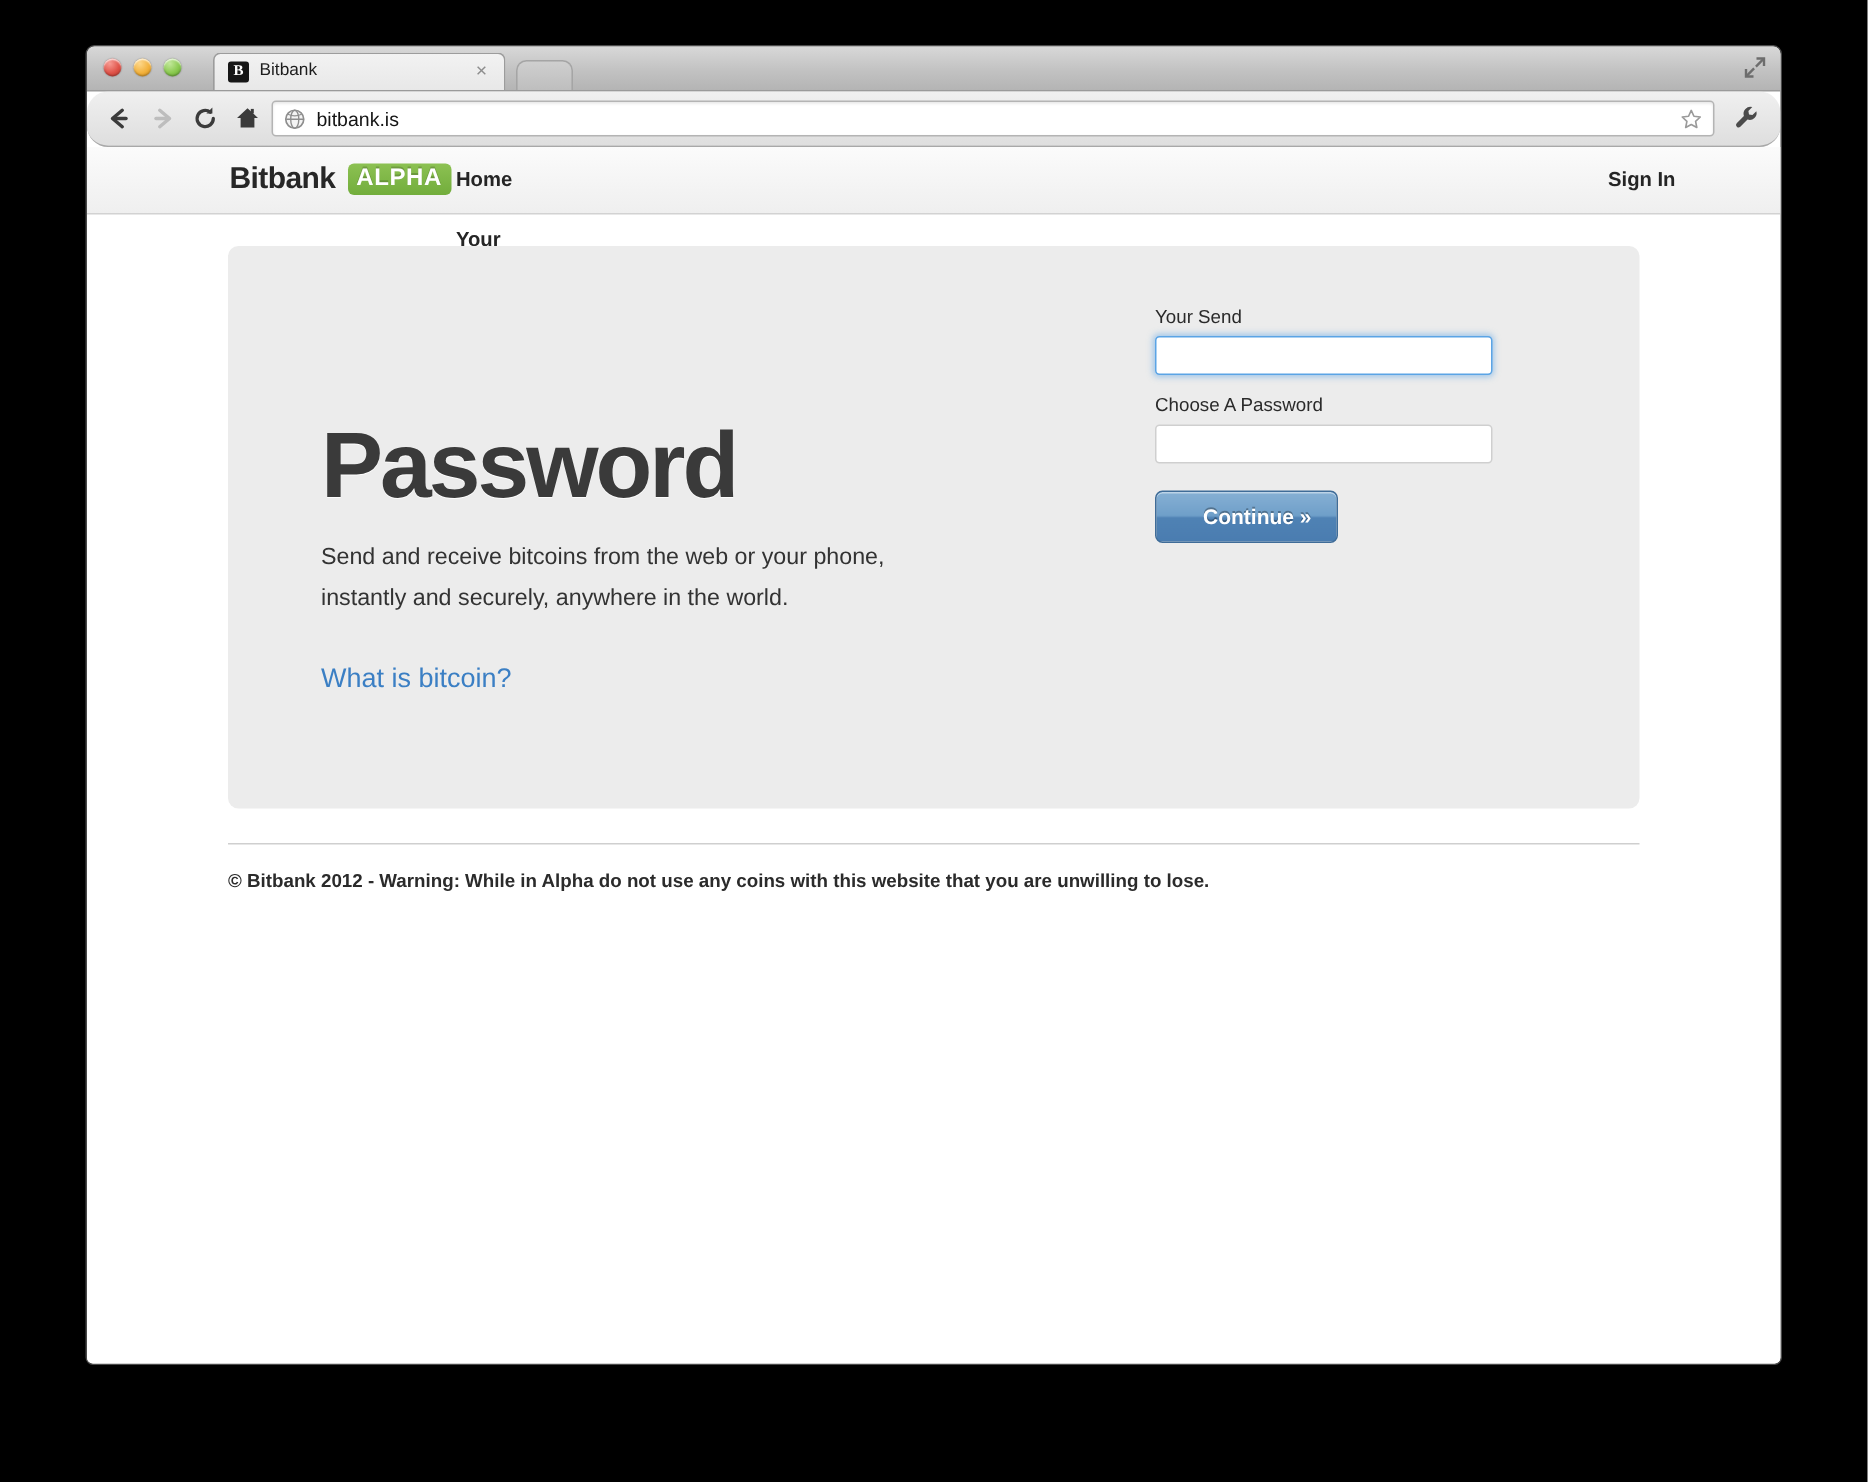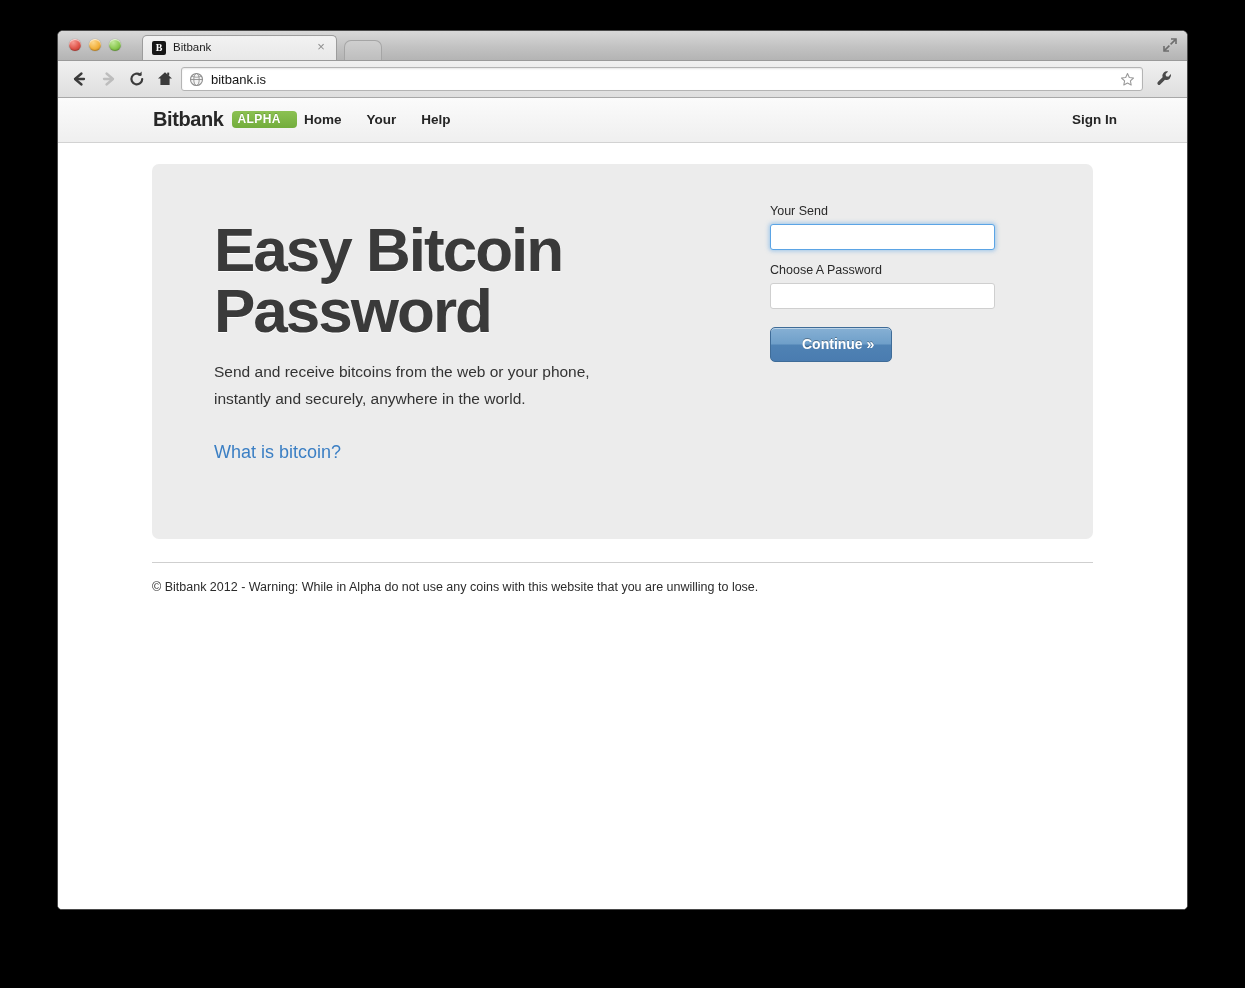--- a/index.html
+++ b/index.html
@@ -121,20 +121,21 @@
     width: 18px;
     height: 18px;
   }
 
   
   .toolbar {
     position: relative;
     height: 36px;
     background: linear-gradient(to bottom, #f0f0f0 0%, #dedede 100%);
     border-bottom: 1px solid #a8a8a8;
+    border-radius: 14px;
   }
   .nav-btn {
     position: absolute;
     top: 8px;
     width: 20px;
     height: 20px;
   }
   .nav-back    { left: 11px; }
   .nav-forward { left: 41px; }
   .nav-reload  { left: 69px; }
@@ -208,34 +209,35 @@
   .brand-name {
     font-size: 20px;
     font-weight: bold;
     color: #272727;
     letter-spacing: -0.4px;
   }
   .alpha-badge {
     display: inline-block;
     background: linear-gradient(to bottom, #8cc152 0%, #72ad3c 100%);
     color: #ffffff;
-    font-size: 12px;
+    font-size: 16px;
     font-weight: bold;
     letter-spacing: 0.4px;
-    padding: 2px 16px 3px 6px;
+    padding: 2px 6px 3px 6px;
     border-radius: 4px;
     line-height: 1;
     text-shadow: 0 -1px 0 rgba(0,0,0,0.18);
   }
   .site-nav {
     position: absolute;
     left: 246px;
     top: 14px;
     display: flex;
     gap: 25px;
+    flex-direction: column;
   }
   .site-nav a {
     font-size: 13.5px;
     font-weight: bold;
     color: #252525;
     text-decoration: none;
   }
   .signin {
     position: absolute;
     right: 70px;
@@ -348,20 +350,21 @@
     width: 941px;
     height: 1px;
     background: #cfcfcf;
   }
   .footer-text {
     position: absolute;
     left: 94px;
     top: 437px;
     font-size: 12.5px;
     color: #2b2b2b;
+    font-weight: bold;
   }
 </style>
 </head>
 <body>
 
 <div class="browser-window">
 
   <div class="tabstrip">
     <div class="traffic-lights">
       <div class="light red"></div>
@@ -453,21 +456,21 @@
 
       <a href="#" class="signin">Sign In</a>
     </div>
 
     <div class="page-body">
 
       <div class="hero">
 
         <div class="hero-left">
           <h1 class="headline">
-            <span>Easy Bitcoin</span><br>
+            <br>
             <span>Password</span>
           </h1>
           <p class="subcopy">
             <span>Send and receive bitcoins from the web or your phone,</span><br>
             <span>instantly and securely, anywhere in the world.</span>
           </p>
           <a href="#" class="whatis">What is bitcoin?</a>
         </div>
 
         <form class="hero-form">

